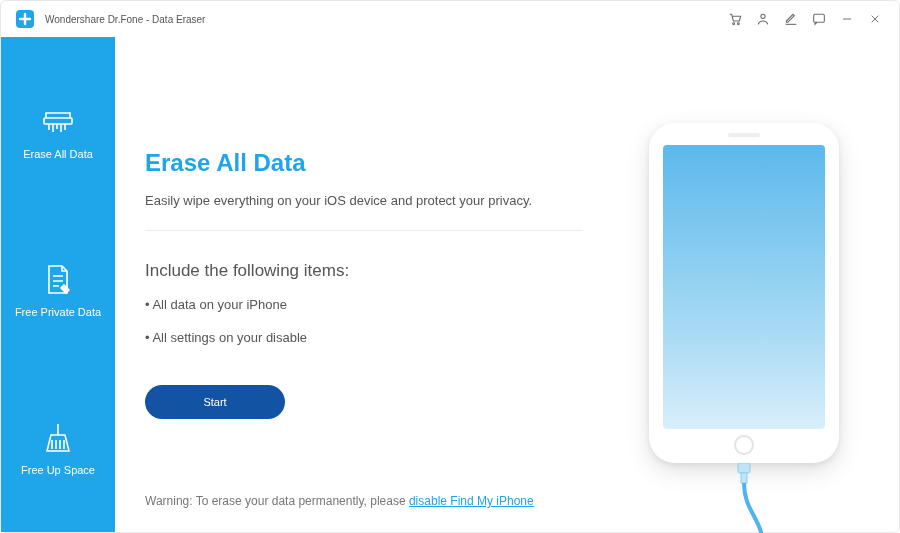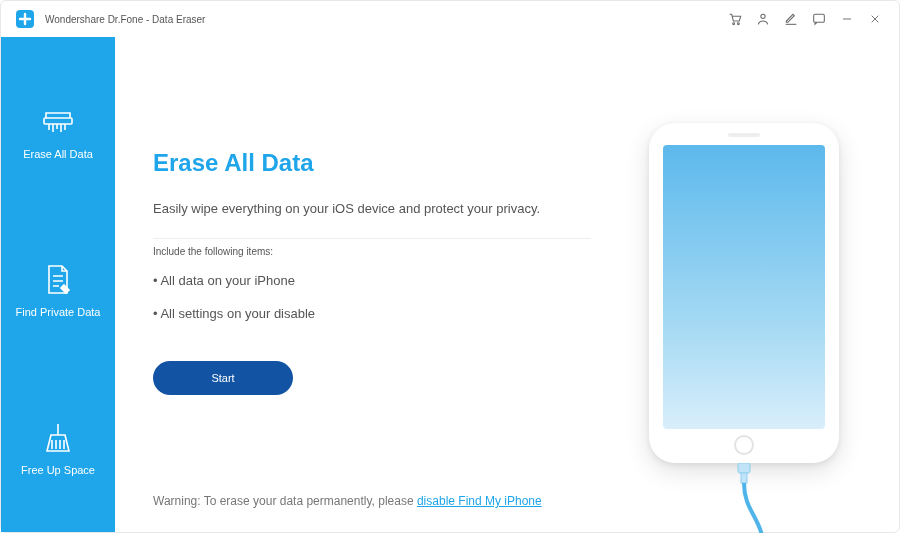--- a/index.html
+++ b/index.html
@@ -10,37 +10,37 @@
   
   .titlebar { height: 36px; display: flex; align-items: center; padding: 0 10px 0 14px; color: #555; font-size: 10px; }
   .titlebar .logo { width: 20px; height: 20px; margin-right: 10px; display: flex; align-items: center; justify-content: center; }
   .titlebar .title { flex: 0 0 auto; color: #555; }
   .titlebar .spacer { flex: 1; }
   .titlebar .tb-icon { width: 28px; height: 28px; display: flex; align-items: center; justify-content: center; color: #6b6b6b; cursor: pointer; }
   .titlebar .tb-icon svg { width: 16px; height: 16px; stroke: currentColor; fill: none; stroke-width: 1.6; }
   .titlebar .tb-icon.min svg, .titlebar .tb-icon.close svg { stroke-width: 1.4; }
 
   
-  .body { flex: 1; display: flex; min-height: 0; gap: 8px; }
+  .body { flex: 1; display: flex; min-height: 0; }
 
   
   .sidebar { width: 114px; background: #1ea5ea; display: flex; flex-direction: column; align-items: center; padding-top: 55px; }
   .side-item { width: 100%; display: flex; flex-direction: column; align-items: center; color: #fff; cursor: pointer; padding: 10px 0 12px; }
   .side-item + .side-item { margin-top: 78px; }
   .side-item .icon-box { width: 40px; height: 40px; display: flex; align-items: center; justify-content: center; }
   .side-item .icon-box svg { stroke: #fff; fill: none; stroke-width: 1.6; }
   .side-item .label { font-size: 11px; margin-top: 6px; text-align: center; }
   .side-item.active { position: relative; }
 
   
   .main { flex: 1; position: relative; padding: 112px 40px 0 30px; }
   .heading { color: #1ea5ea; font-size: 24px; font-weight: 600; }
-  .subtitle { color: #555; font-size: 13px; margin-top: 24px; }
+  .subtitle { color: #555; font-size: 13px; margin-top: 16px; }
   .divider { height: 1px; background: #eee; margin-top: 22px; width: 438px; }
-  .include-heading { color: #555; font-size: 10px; margin-top: 7px; }
+  .include-heading { color: #555; font-size: 17px; margin-top: 30px; }
   .bullets { margin-top: 16px; }
   .bullets .bullet { color: #555; font-size: 13px; margin-bottom: 18px; }
 
   .start-btn { margin-top: 22px; width: 140px; height: 34px; border-radius: 17px; background: #1253a3; color: #fff; border: none; font-size: 11px; cursor: pointer; }
 
   .warning { position: absolute; left: 30px; bottom: 24px; font-size: 12px; color: #777; }
   .warning a { color: #1ea5ea; text-decoration: underline; cursor: pointer; }
 
   
   .phone-wrap { position: absolute; right: 60px; top: 86px; width: 190px; }
@@ -121,21 +121,21 @@
 
       <div class="side-item">
         <span class="icon-box">
           <svg width="32" height="34" viewBox="0 0 32 34">
             <path d="M7 3 h13 l5 5 v22 H7 z"></path>
             <path d="M20 3 v5 h5"></path>
             <path d="M11 13 h10 M11 18 h10 M11 23 h6"></path>
             <path d="M22 22 l5 5 l-3 3 l-5-5 z" fill="#fff"></path>
           </svg>
         </span>
-        <span class="label">Find Private Data</span>
+        <span class="label">Free Private Data</span>
       </div>
 
       <div class="side-item">
         <span class="icon-box">
           <svg width="30" height="32" viewBox="0 0 30 32">
             <path d="M15 2 v11"></path>
             <path d="M8 13 h14 l4 16 H4 z"></path>
             <path d="M9 18 v9 M13 18 v9 M17 18 v9 M21 18 v9"></path>
           </svg>
         </span>

